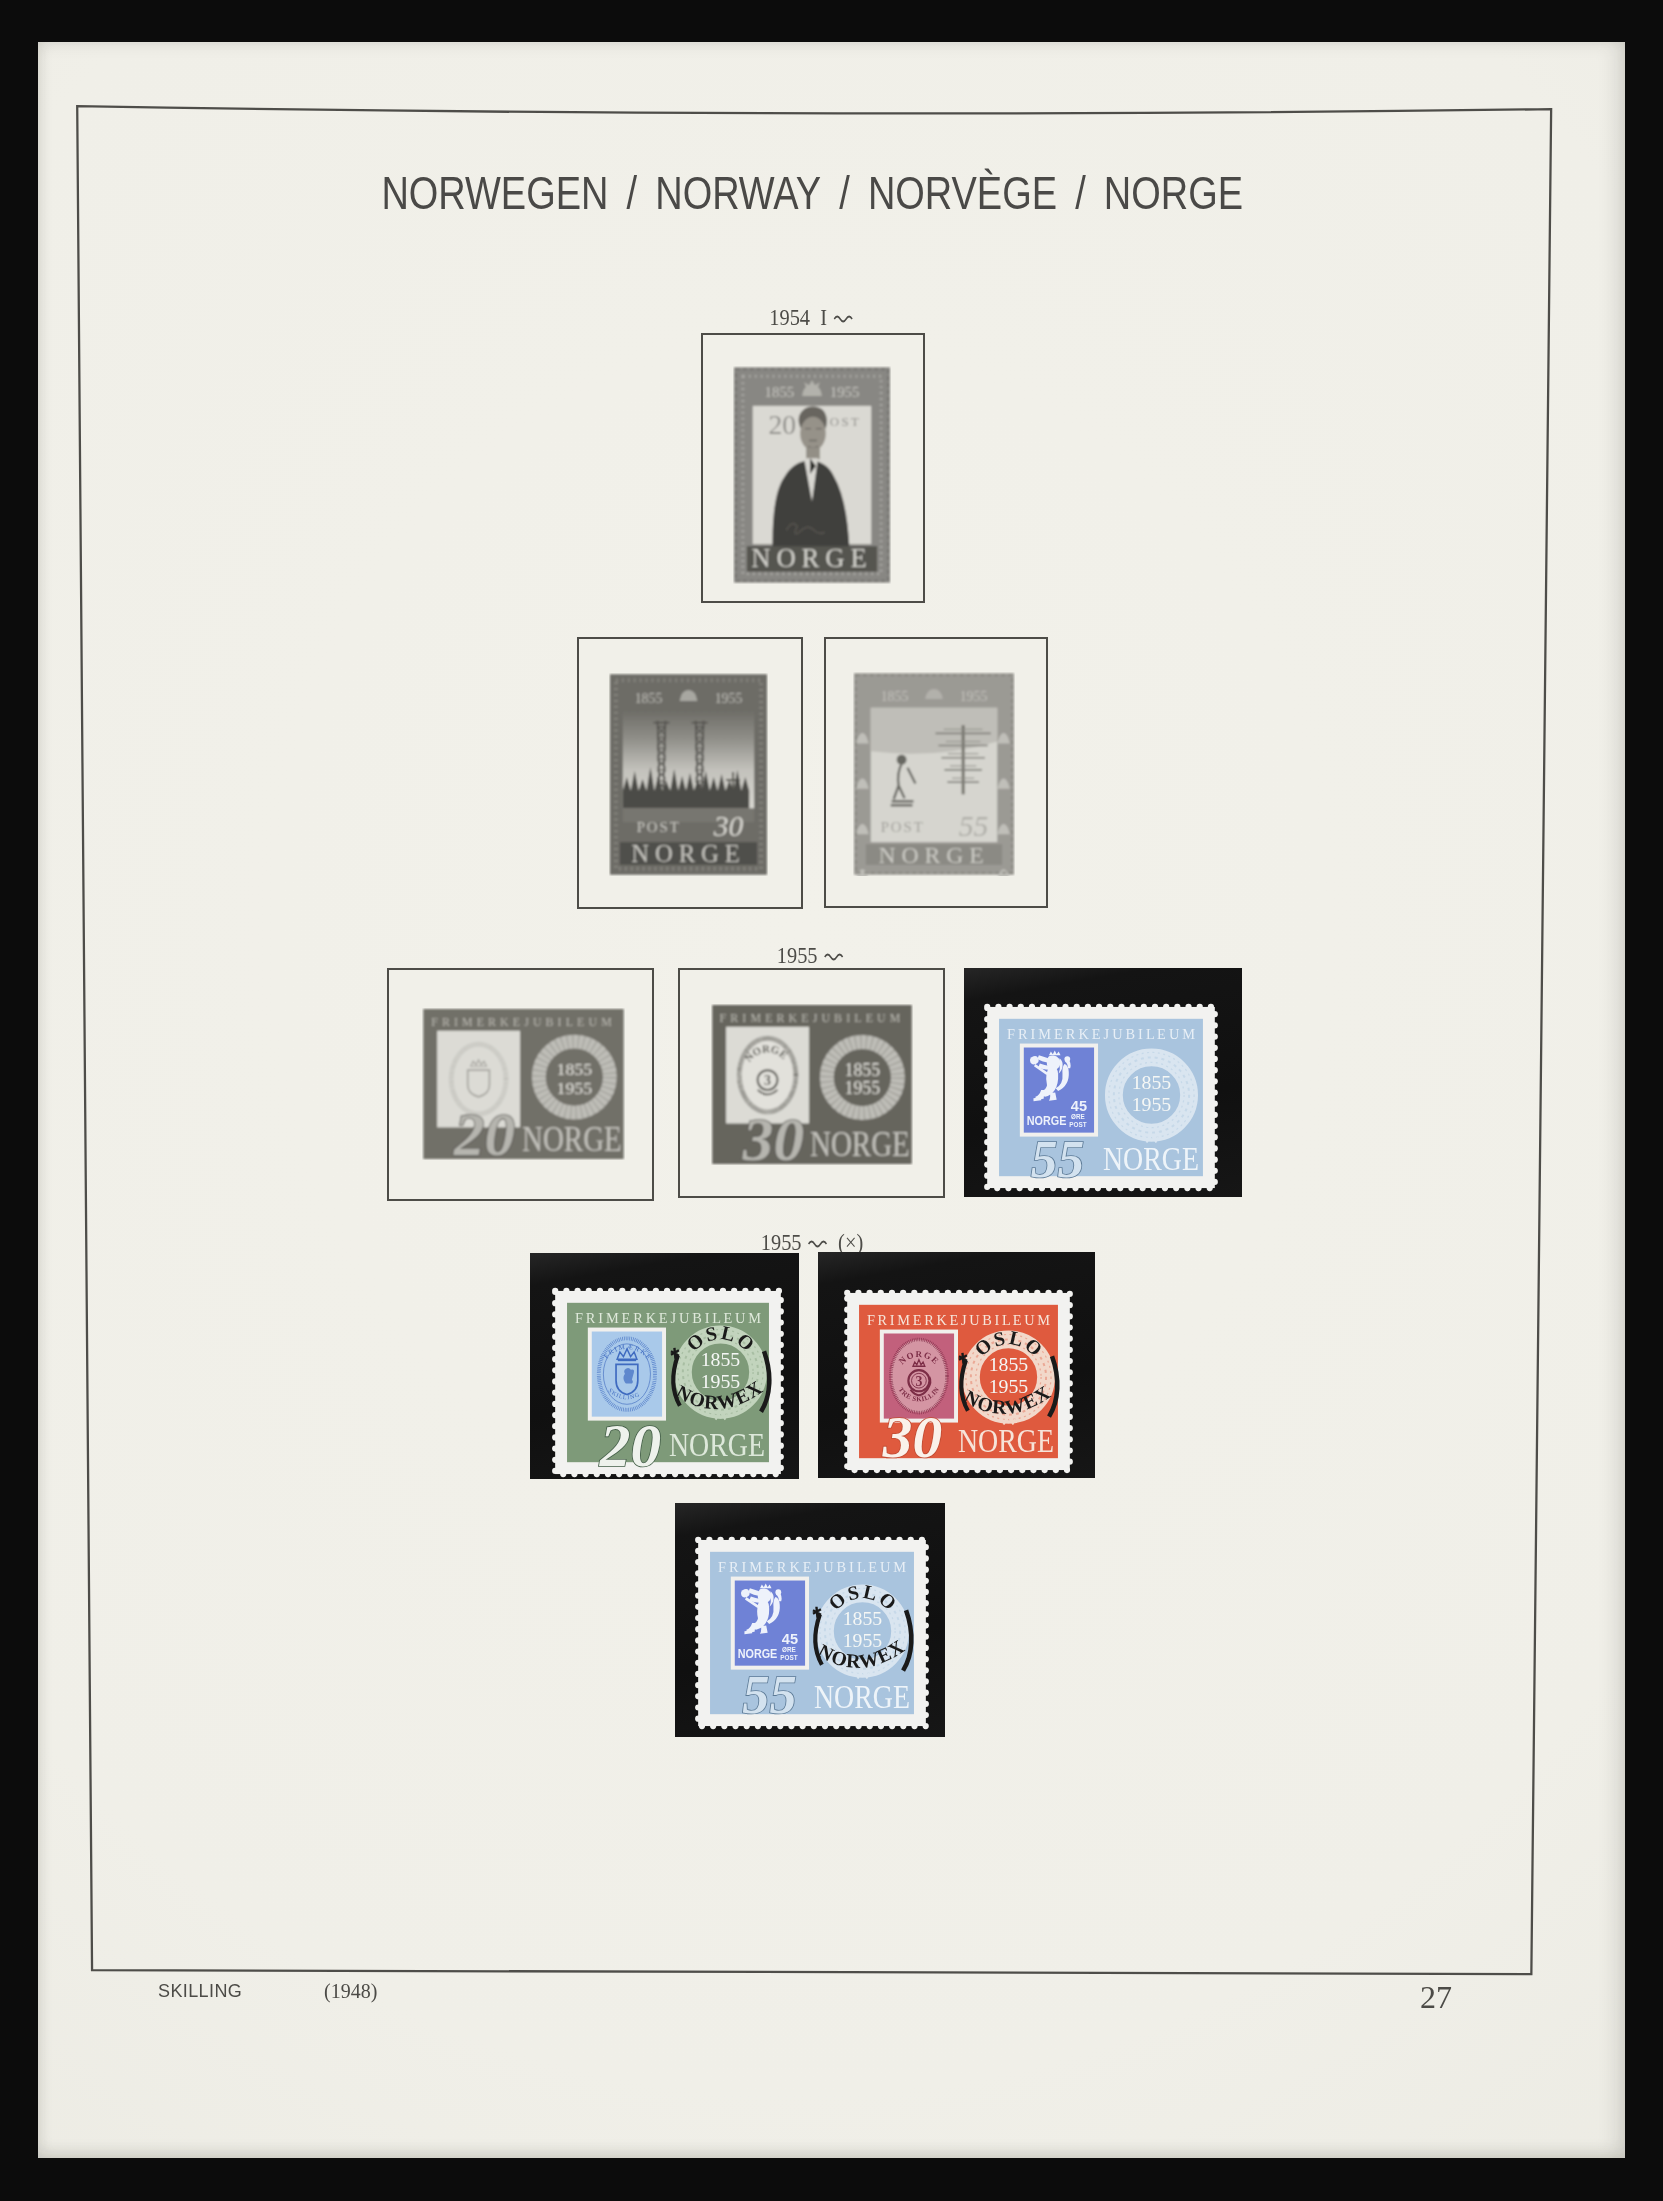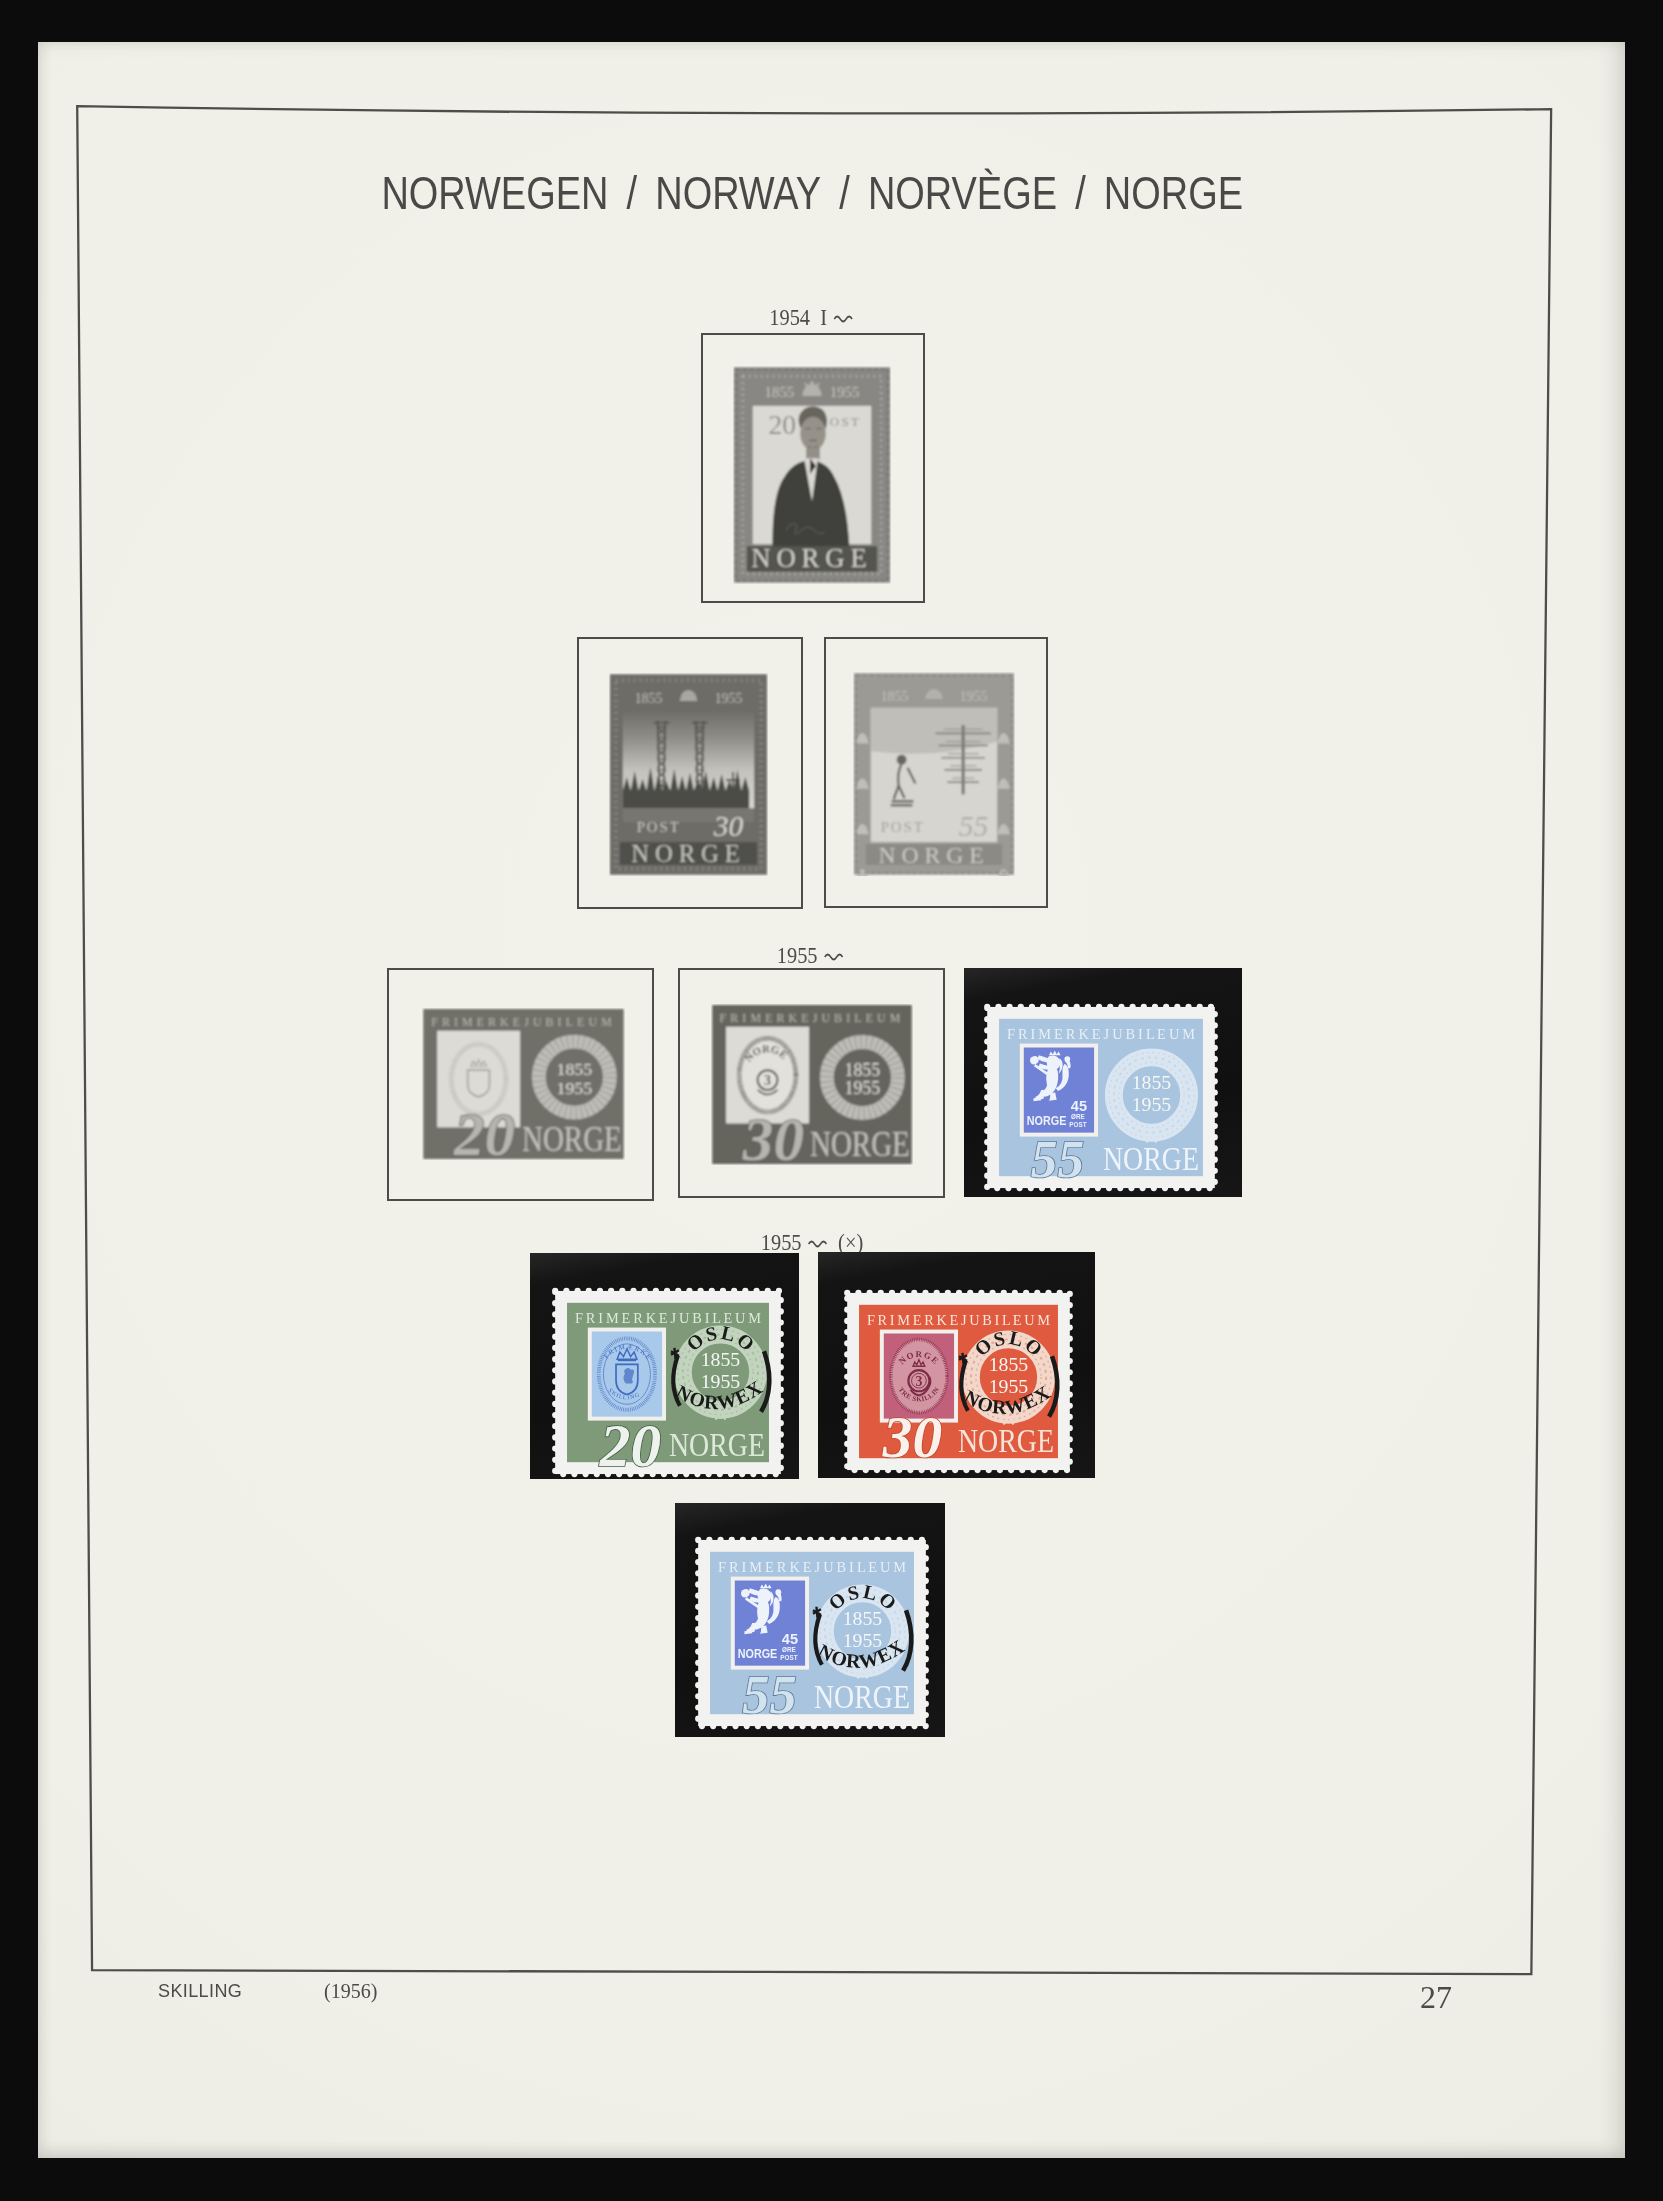--- a/index.html
+++ b/index.html
@@ -334,14 +334,14 @@
     <text font-family="Liberation Serif,serif" font-size="20" font-weight="bold" letter-spacing="2" fill="#1a1a1a"><textPath href="#opo11" startOffset="4%">OSLO</textPath></text>
     <defs>
       <path id="opn12" d="M 118 115 Q 163 145 210 111" fill="none"></path>
     </defs>
     <text font-family="Liberation Serif,serif" font-size="20" font-weight="bold" letter-spacing="1" fill="#1a1a1a"><textPath href="#opn12" startOffset="2%">NORWEX</textPath></text>
     <path d="M 123 75 C 116 95 117 112 125 126" fill="none" stroke="#1a1a1a" stroke-width="4.2"></path>
     <path d="M 210 71 C 218 93 217 116 207 132" fill="none" stroke="#1a1a1a" stroke-width="4.6"></path>
     <path d="M 116 71 l 8 4.5 m -8 -1 l 8 -4.5 m -4.5 -2.5 l 1 11" stroke="#1a1a1a" stroke-width="2.4" fill="none"></path>
   </svg>
 <div style="position:absolute;left:158px;top:1981px;font-family:'Liberation Sans',sans-serif;font-size:18px;letter-spacing:0.4px;color:#4c4b47">SKILLING</div>
-<div style="position:absolute;left:324px;top:1980px;font-family:'Liberation Serif',serif;font-size:20px;color:#4c4b47">(1956)</div>
+<div style="position:absolute;left:324px;top:1980px;font-family:'Liberation Serif',serif;font-size:20px;color:#4c4b47">(1948)</div>
 <div style="position:absolute;left:1420px;top:1979px;width:59px;text-align:left;font-family:'Liberation Serif',serif;font-size:32px;color:#4c4b47">27</div>
 
 </body></html>

